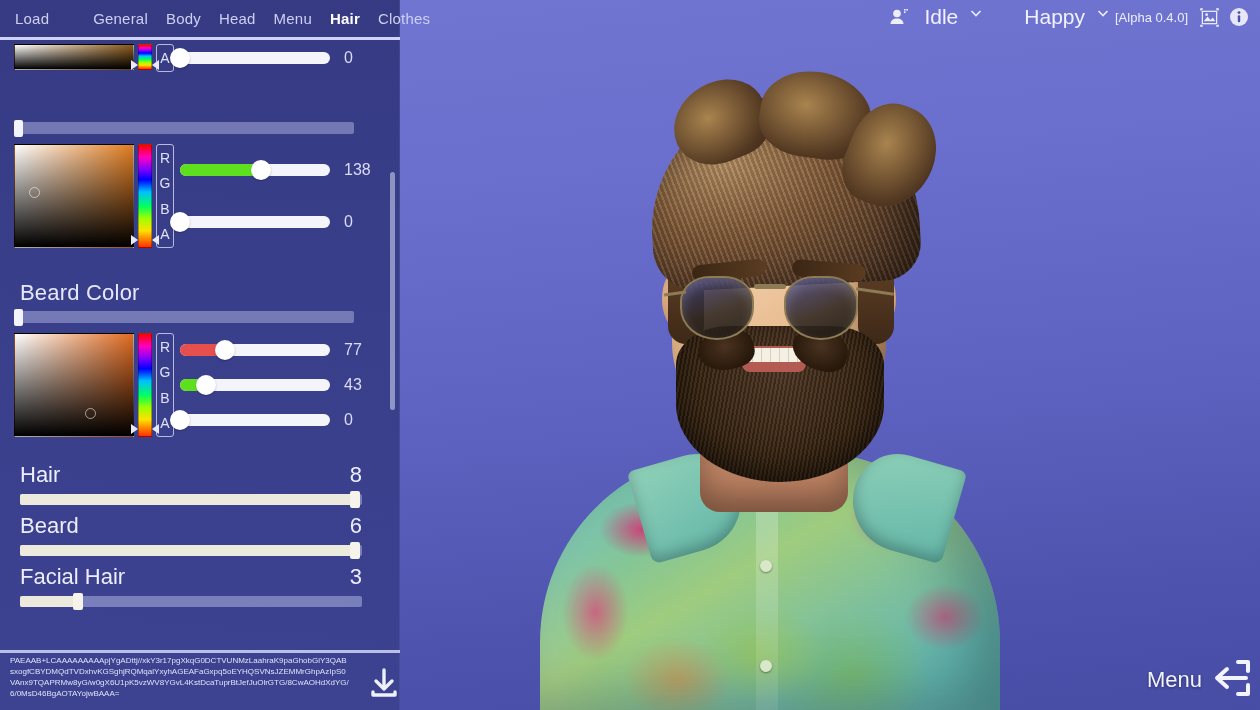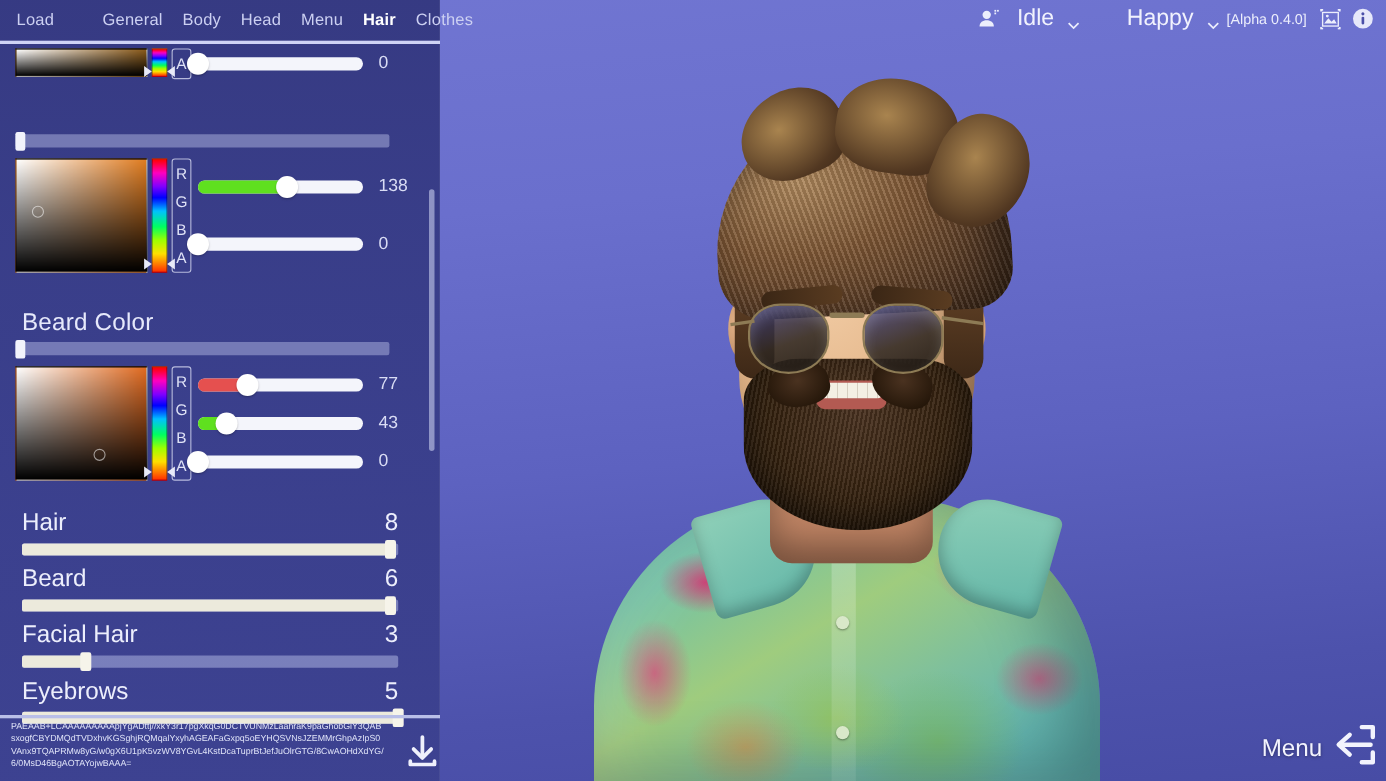--- a/index.html
+++ b/index.html
@@ -279,21 +279,21 @@
     position:absolute; left:362px; top:660px; width:44px; height:44px; cursor:pointer;
   }
 
   
   #topbar {
     position:absolute; right:0; top:0; height:34px;
     display:flex; align-items:center; gap:0; padding-right:6px;
     color:#eceefc;
   }
   .tb-icon { width:30px; height:24px; display:flex; align-items:center; justify-content:center; cursor:pointer; }
-  .tb-select { display:flex; align-items:flex-end; cursor:pointer; }
+  .tb-select { display:flex; align-items:flex-start; cursor:pointer; }
   .tb-select-label { font-size:21px; color:#f1f2fd; padding:0 10px; }
   .chev { width:14px; height:14px; }
   .tb-version { font-size:13px; color:#eceefc; padding:0 6px; white-space:nowrap; }
 
   
   #menu-btn {
     position:absolute; right:8px; bottom:8px;
     display:flex; align-items:center; gap:6px; cursor:pointer;
   }
   #menu-label { color:#f2f3fd; font-size:22px; text-shadow:0 1px 3px rgba(0,0,0,.4); }
@@ -525,30 +525,20 @@
         <div class="slider-block">
           <div class="slider-head">
             <span class="slider-label">Facial Hair</span>
             <span class="slider-value">3</span>
           </div>
           <div class="slider-track">
             <div class="slider-fill" style="width: 17%;"></div>
             <div class="slider-thumb" style="left: calc(17% - 5px);"></div>
           </div>
         </div>
-        <div class="slider-block">
-          <div class="slider-head">
-            <span class="slider-label">Eyebrows</span>
-            <span class="slider-value">5</span>
-          </div>
-          <div class="slider-track">
-            <div class="slider-fill" style="width: 100%;"></div>
-            <div class="slider-thumb" style="left: calc(100% - 5px);"></div>
-          </div>
-        </div>
       </div>
 
     <div id="panel-scrollbar"></div>
 
     <div id="export-sep"></div>
     <div id="b64">PAEAAB+LCAAAAAAAAApjYgADttj//xkY3r17pgXkqG0DCTVUNMzLaahraK9paGhobGiY3QABsxogfCBYDMQdTVDxhvKGSghjRQMqalYxyhAGEAFaGxpq5oEYHQSVNsJZEMMrGhpAzIpS0VAnx9TQAPRMw8yG/w0gX6U1pK5vzWV8YGvL4KstDcaTuprBtJefJuOlrGTG/8CwAOHdXdYG/6/0MsD46BgAOTAYojwBAAA=</div>
     <div id="download-btn">
       <svg width="44" height="44" viewBox="0 0 44 44" fill="none" stroke="#eef0fc" stroke-width="3.4" stroke-linecap="round" stroke-linejoin="round">
         <path d="M22 10 V27"></path>
         <path d="M14 21 L22 29 L30 21"></path>

